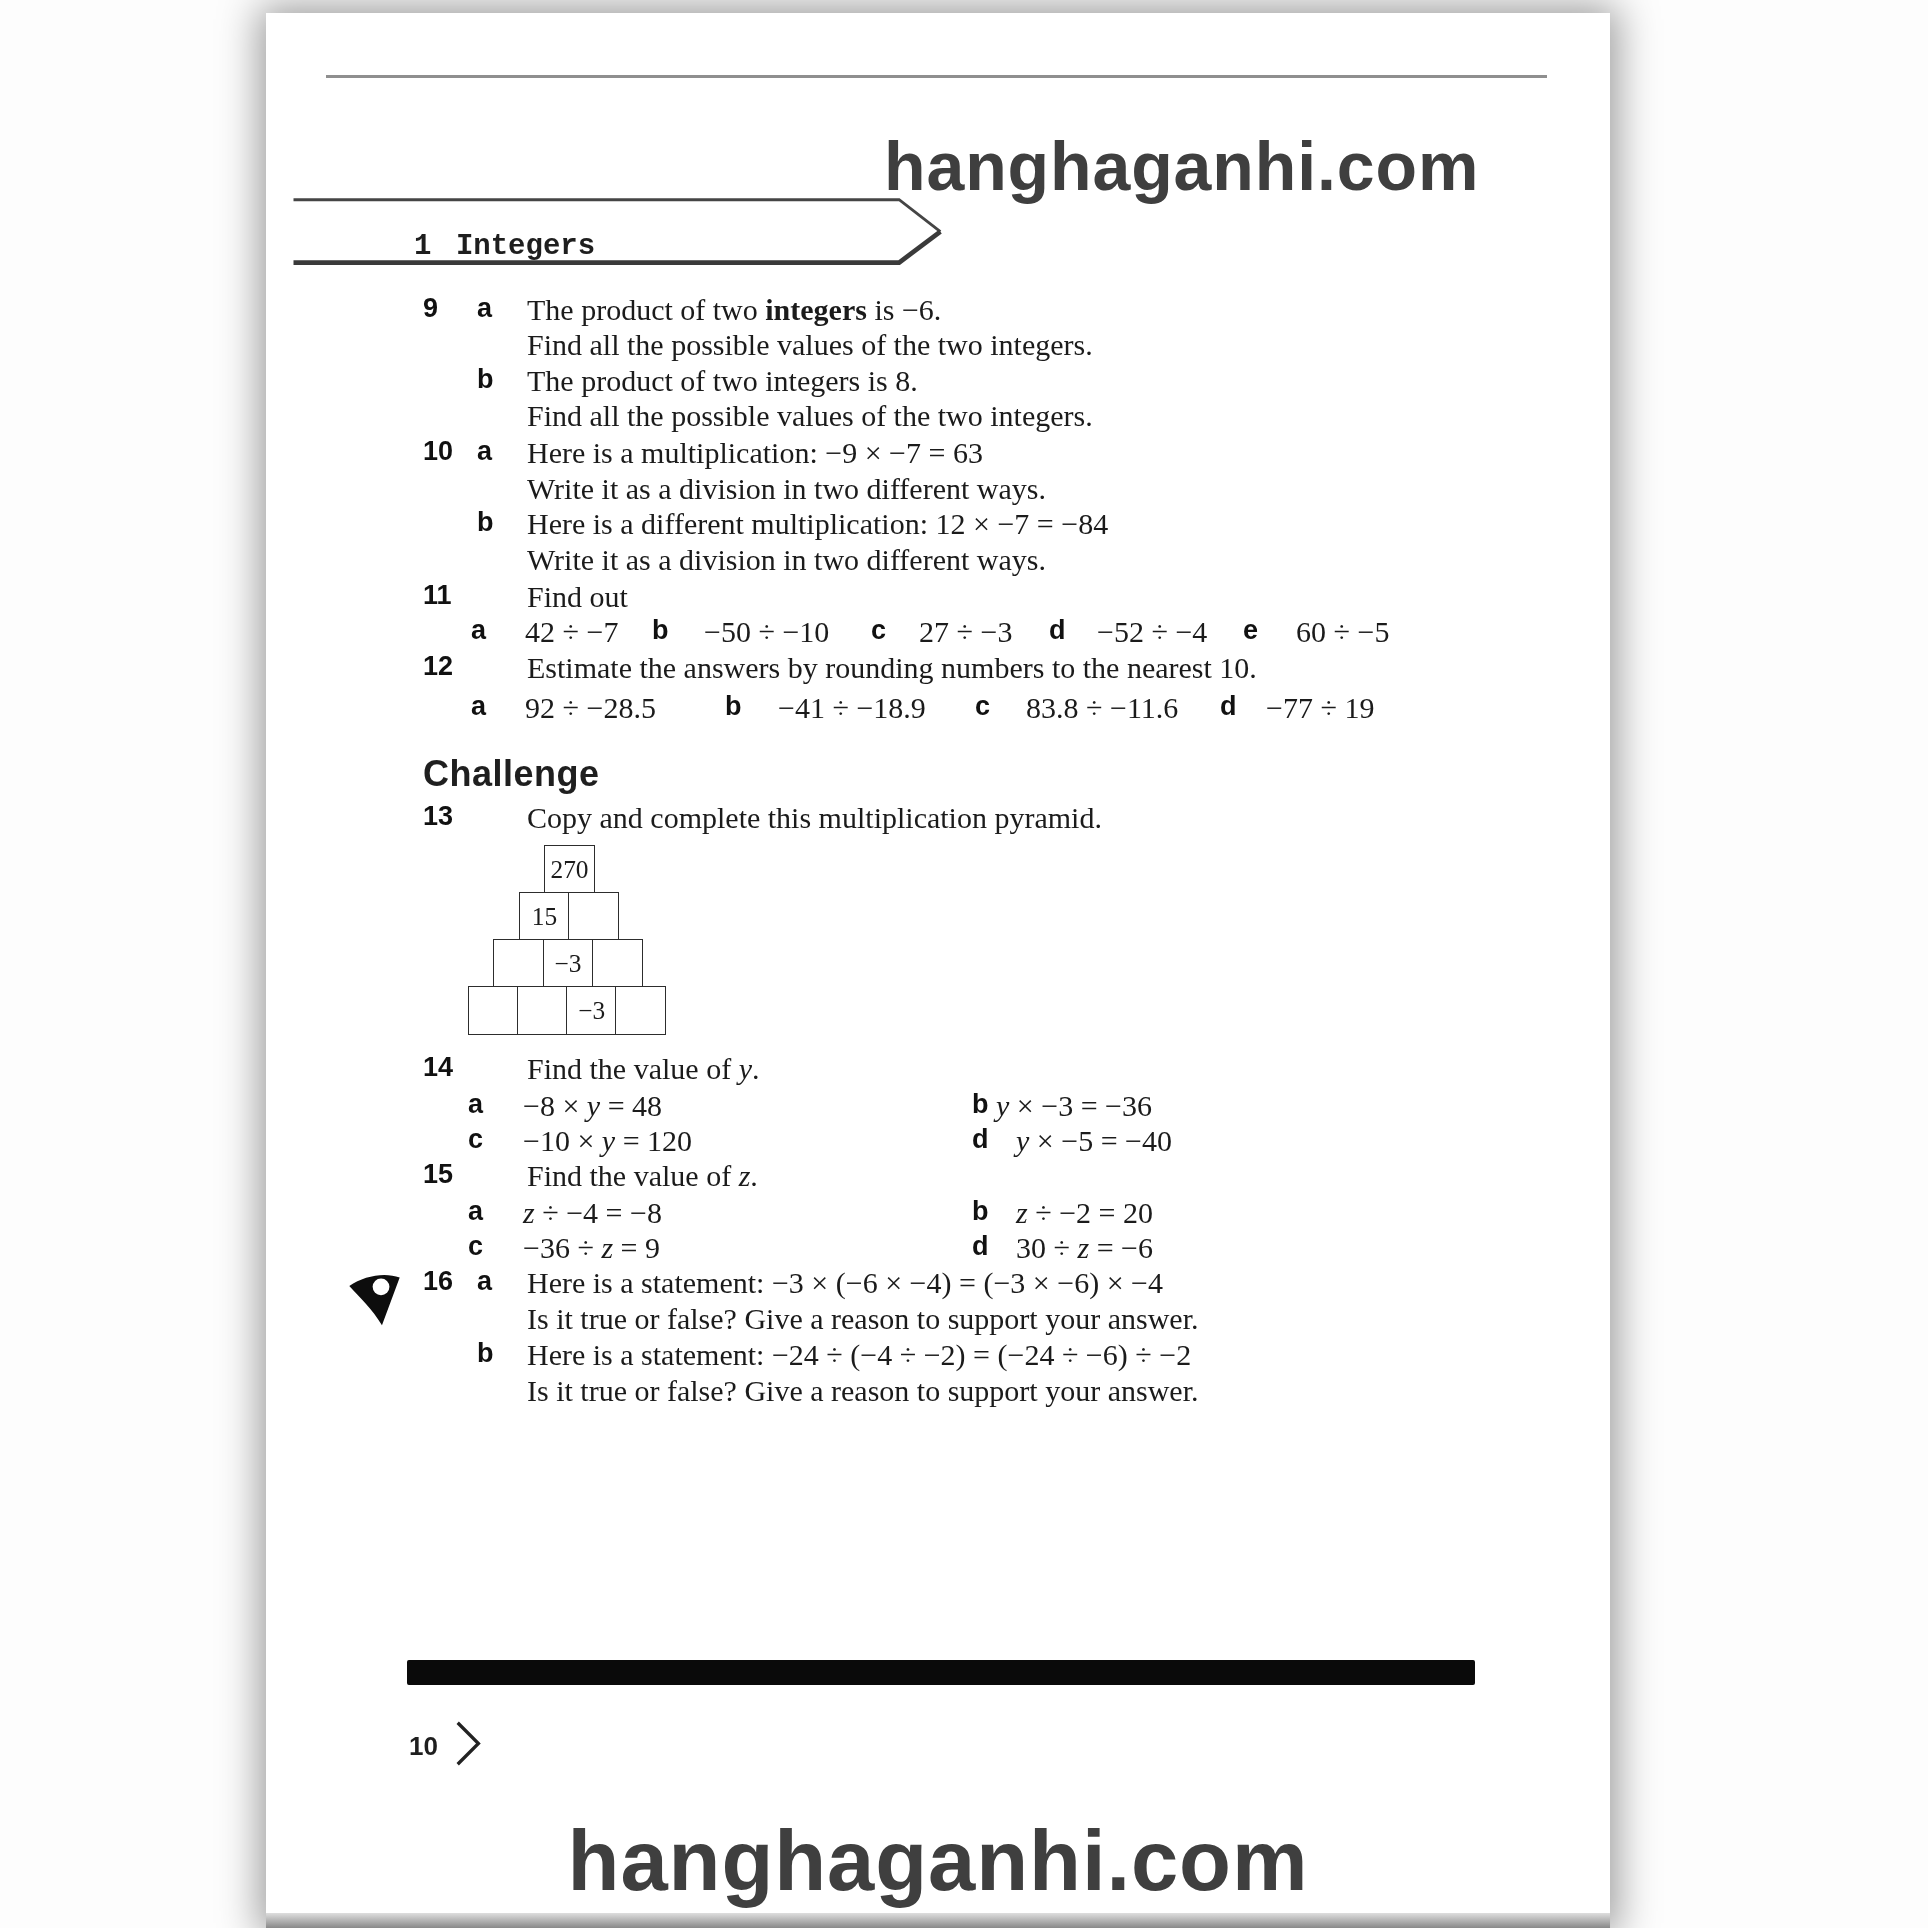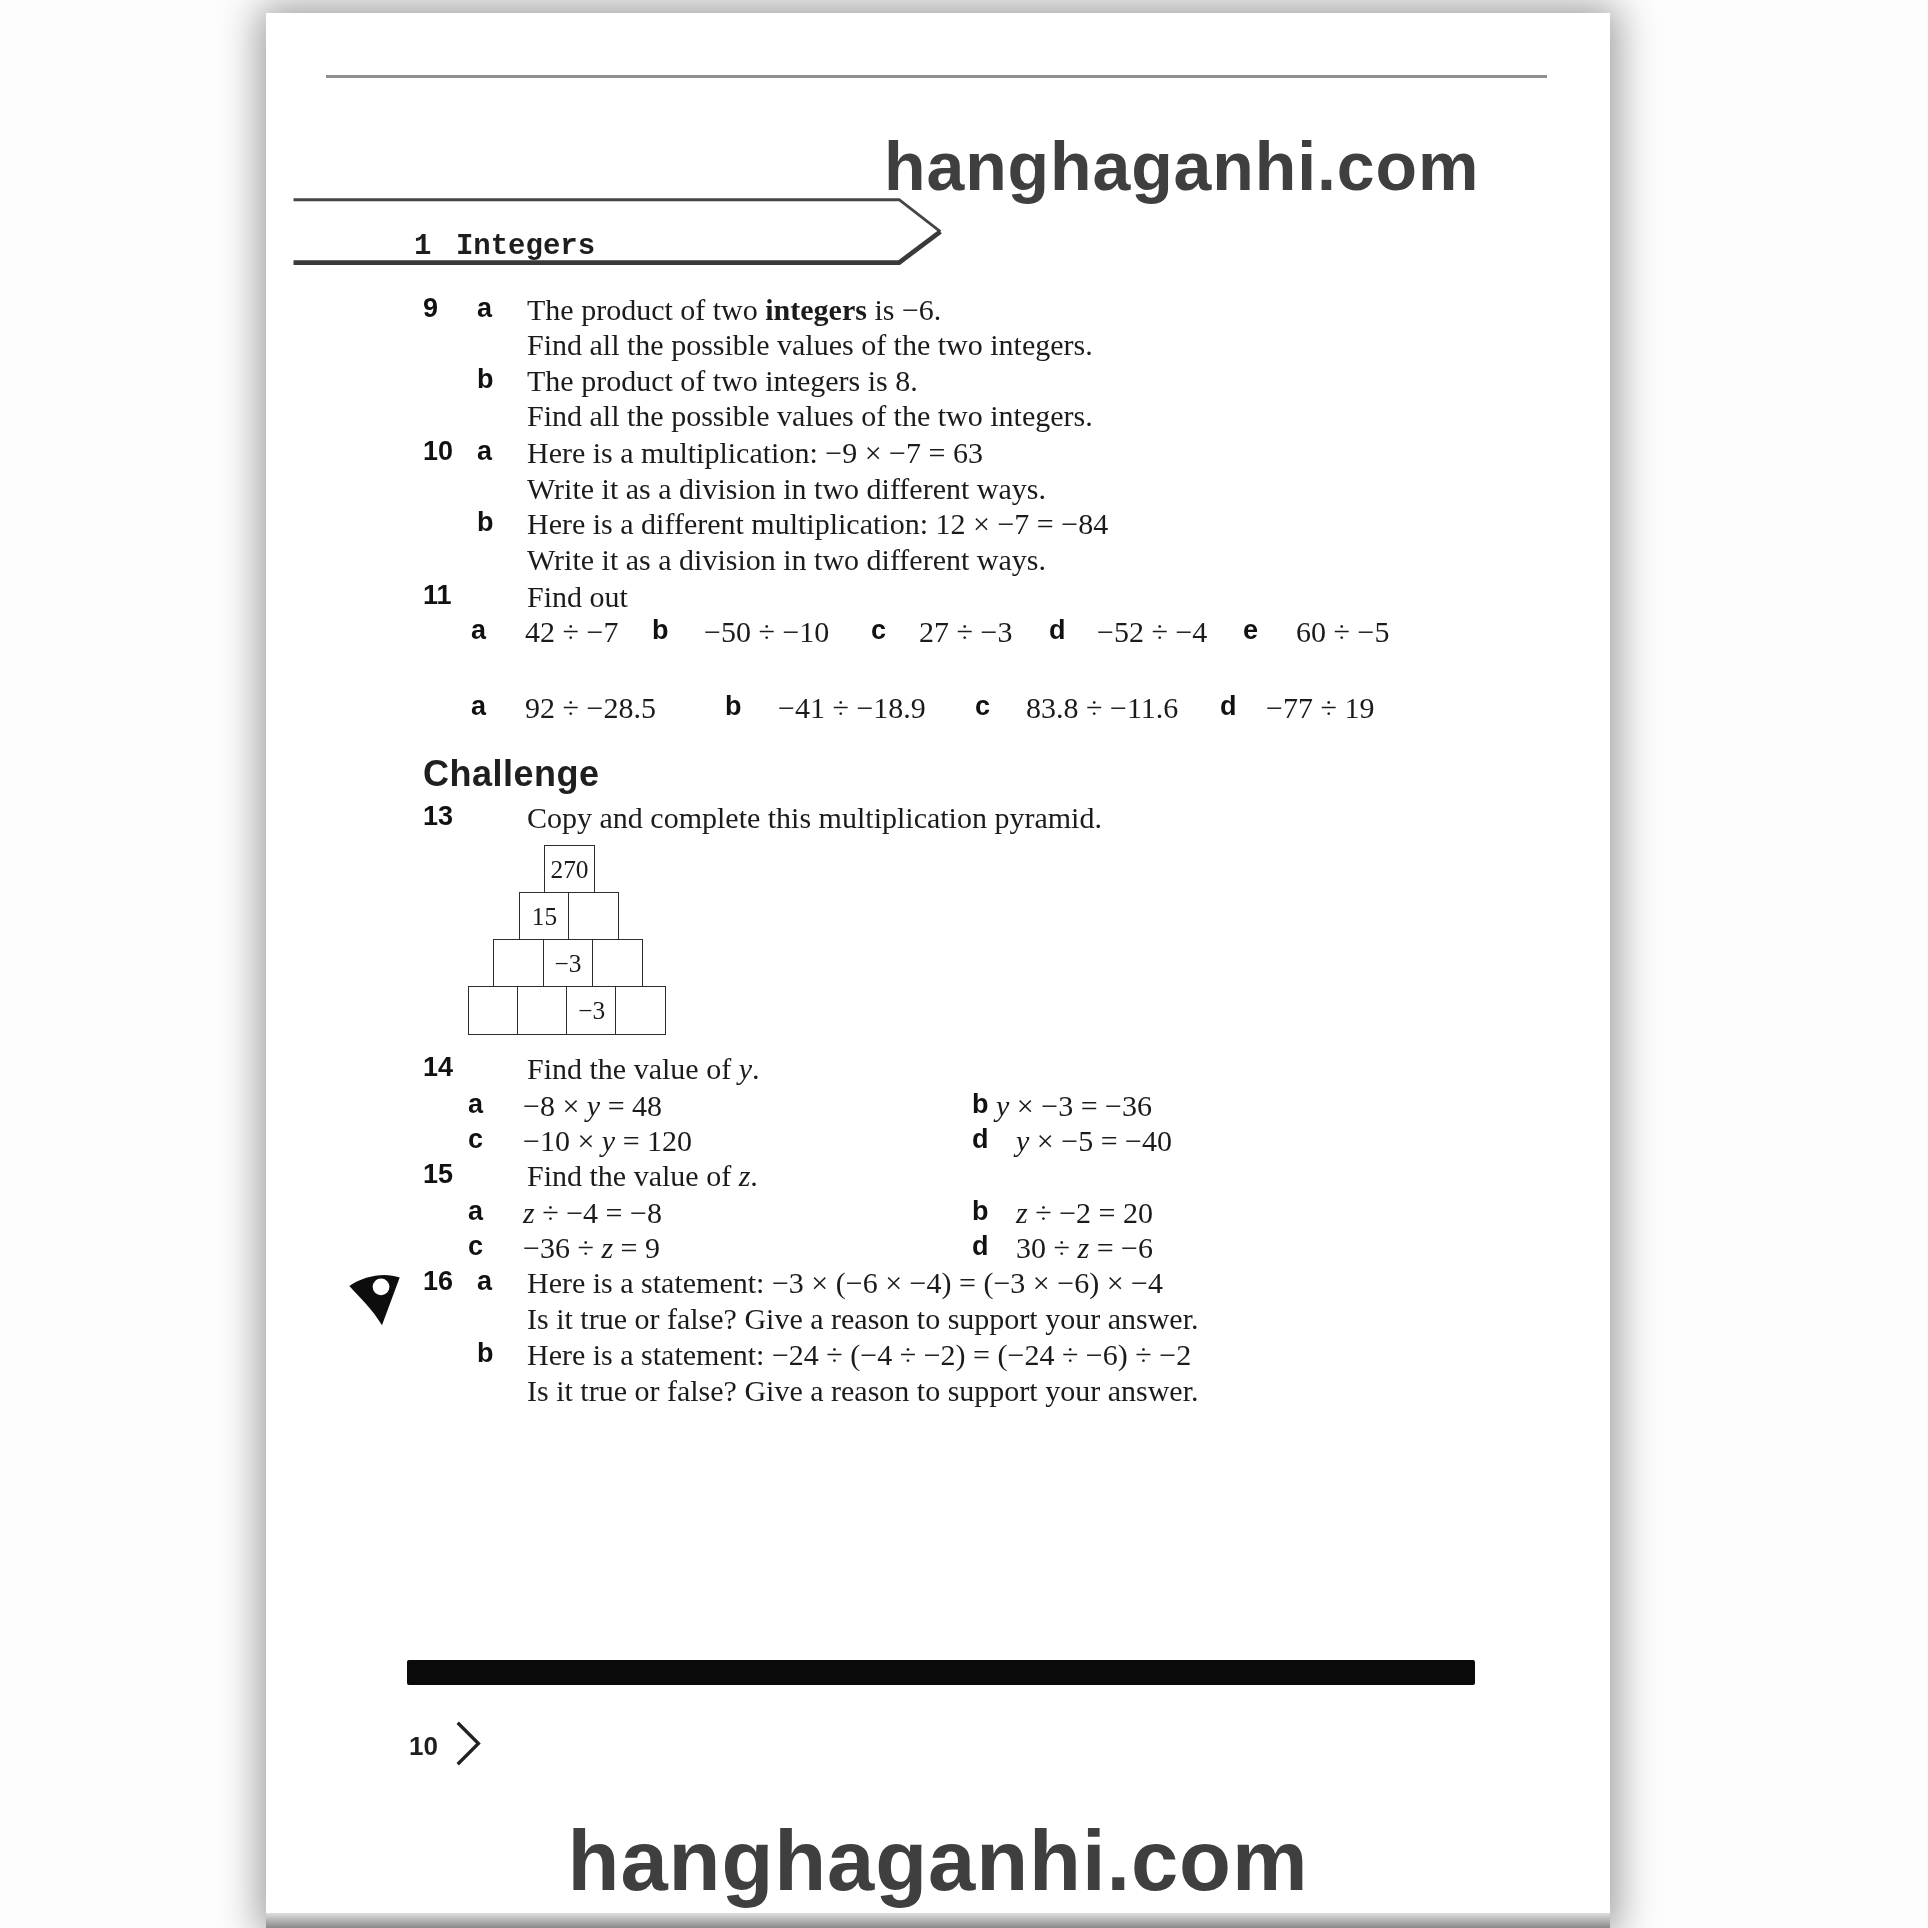--- a/index.html
+++ b/index.html
@@ -113,20 +113,24 @@
       <span class="qletter" style="left:386px">b</span>
       <span style="left:438px">−50 ÷ −10</span>
       <span class="qletter" style="left:605px">c</span>
       <span style="left:653px">27 ÷ −3</span>
       <span class="qletter" style="left:783px">d</span>
       <span style="left:831px">−52 ÷ −4</span>
       <span class="qletter" style="left:977px">e</span>
       <span style="left:1030px">60 ÷ −5</span>
     </div>
 
+    <div class="line" style="top:638px">
+      <span class="qnum" style="left:157px">12</span>
+      <span style="left:261px">Estimate the answers by rounding numbers to the nearest 10.</span>
+    </div>
     <div class="line" style="top:678px">
       <span class="qletter" style="left:205px">a</span>
       <span style="left:259px">92 ÷ −28.5</span>
       <span class="qletter" style="left:459px">b</span>
       <span style="left:512px">−41 ÷ −18.9</span>
       <span class="qletter" style="left:709px">c</span>
       <span style="left:760px">83.8 ÷ −11.6</span>
       <span class="qletter" style="left:954px">d</span>
       <span style="left:1000px">−77 ÷ 19</span>
     </div>

